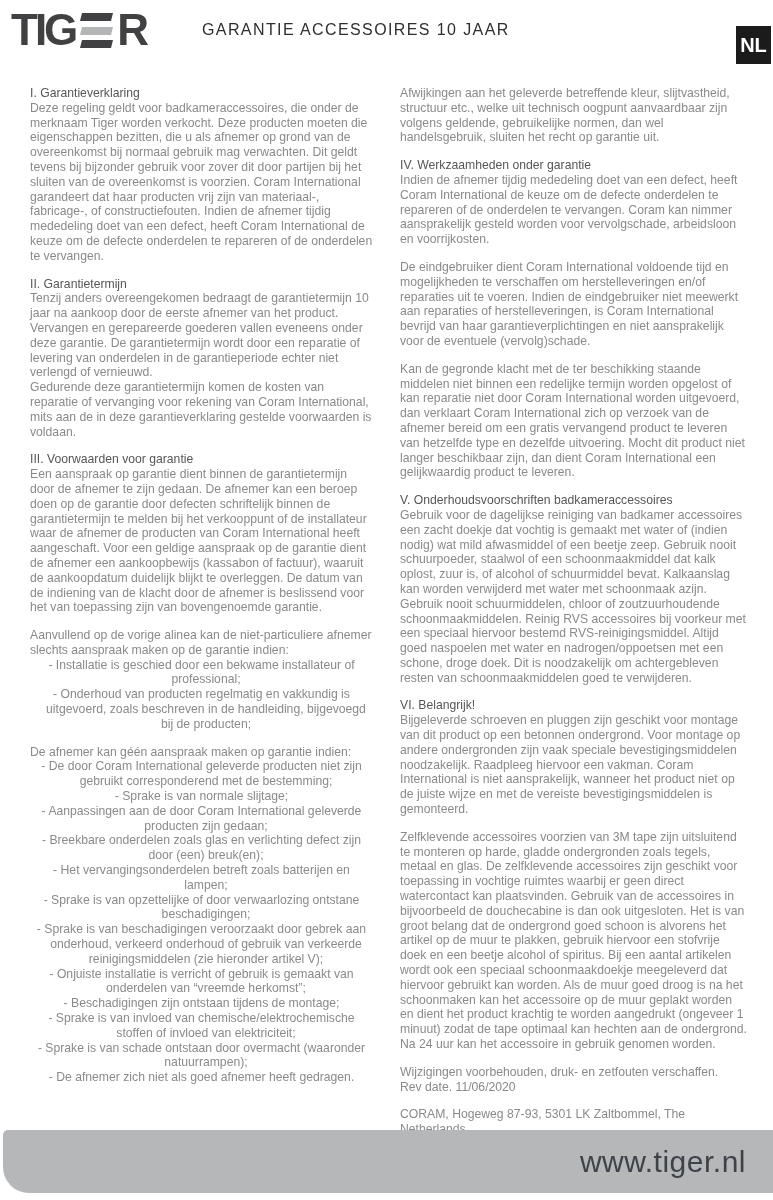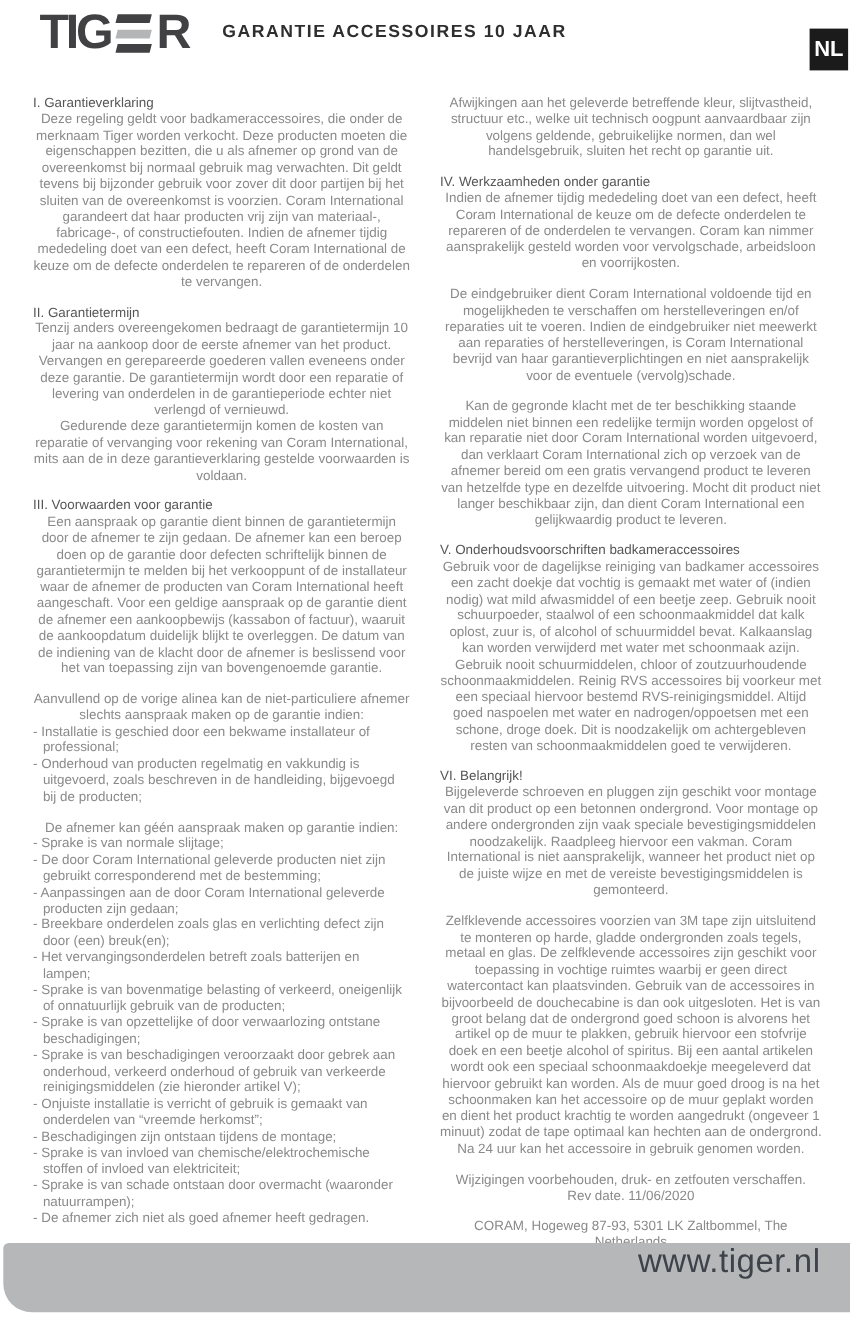--- a/index.html
+++ b/index.html
@@ -1,44 +1,44 @@
 <!DOCTYPE html>
 <html><head>
 <meta charset="utf-8">
 <style>
   html,body{margin:0;padding:0;background:#ffffff;}
   .page{position:relative;width:773px;height:1200px;background:#ffffff;overflow:hidden;
         font-family:"Liberation Sans",sans-serif;}
 
   
-  .logo{position:absolute;left:36px;top:9px;display:flex;align-items:stretch;height:42px;}
+  .logo{position:absolute;left:11px;top:9px;display:flex;align-items:stretch;height:42px;}
   .lg-txt{font-weight:bold;font-size:44px;line-height:42px;letter-spacing:-3px;color:#414042;}
   .lg-e{display:flex;flex-direction:column;justify-content:space-between;width:31px;margin:4px 5px 3px 6px;}
   .lg-e i{display:block;height:8px;transform:skewX(-14deg);background:#414042;}
   .lg-e i.mid{background:#b3b5b7;}
-  .doc-title{position:absolute;left:202px;top:21px;font-weight:bold;font-size:16px;
+  .doc-title{position:absolute;left:202px;top:21px;font-weight:normal;font-size:16px;
              letter-spacing:1.4px;color:#2e2e2e;text-align:center;}
   .lang-badge{position:absolute;right:2px;top:10px;width:35px;height:38px;background:#1b1b1b;
               color:#ffffff;font-weight:bold;font-size:20px;display:flex;align-items:center;
               justify-content:center;letter-spacing:0;margin-top:16px;}
 
   
   .col{position:absolute;top:86px;font-size:12.2px;line-height:14.8px;color:#8a8a8a;}
   .col-left{left:30px;width:343px;}
   .col-right{left:400px;width:347px;}
   .heading{font-weight:normal;color:#565656;}
-  .para{margin:0;text-align:center;}
+  .para{margin:0;}
   .gap{margin-top:13px;}
-  ul.bullets{margin:0;padding:0;list-style:none;}
+  ul.bullets{margin:0;padding:0;list-style:none;text-align:center;}
   ul.bullets li{padding-left:9px;text-indent:-9px;}
   ul.bullets li::before{content:"- ";}
 
   
   .bottom-bar{position:absolute;left:3px;right:0;bottom:7px;height:63px;background:#b5b7b9;
-              border-radius:5px 0 0 26px;display:flex;justify-content:flex-end;
+              border-radius:5px 0 0 26px;display:flex;align-items:center;justify-content:flex-end;
               padding-right:27px;box-sizing:border-box;}
   .site-url{font-size:30px;color:#3d4349;letter-spacing:0.5px;}
 </style>
 </head>
 <body>
 
 <div class="page">
 
   <div class="logo">
     <span class="lg-txt">TIG</span>
@@ -63,26 +63,25 @@
       <div class="para">Gedurende deze garantietermijn komen de kosten van reparatie of vervanging voor rekening van Coram International, mits aan de in deze garantieverklaring gestelde voorwaarden is voldaan.</div>
       <div class="heading gap">III. Voorwaarden voor garantie</div>
       <div class="para">Een aanspraak op garantie dient binnen de garantietermijn door de afnemer te zijn gedaan. De afnemer kan een beroep doen op de garantie door defecten schriftelijk binnen de garantietermijn te melden bij het verkooppunt of de installateur waar de afnemer de producten van Coram International heeft aangeschaft. Voor een geldige aanspraak op de garantie dient de afnemer een aankoopbewijs (kassabon of factuur), waaruit de aankoopdatum duidelijk blijkt te overleggen. De datum van de indiening van de klacht door de afnemer is beslissend voor het van toepassing zijn van bovengenoemde garantie.</div>
       <div class="para gap">Aanvullend op de vorige alinea kan de niet-particuliere afnemer slechts aanspraak maken op de garantie indien:</div>
       <ul class="bullets">
         <li>Installatie is geschied door een bekwame installateur of professional;</li>
         <li>Onderhoud van producten regelmatig en vakkundig is uitgevoerd, zoals beschreven in de handleiding, bijgevoegd bij de producten;</li>
       </ul>
       <div class="para gap">De afnemer kan géén aanspraak maken op garantie indien:</div>
       <ul class="bullets">
+        <li>De door Coram International geleverde producten niet zijn gebruikt corresponderend met de bestemming;</li>
         <li>Sprake is van normale slijtage;</li>
-        <li>De door Coram International geleverde producten niet zijn gebruikt corresponderend met de bestemming;</li>
         <li>Aanpassingen aan de door Coram International geleverde producten zijn gedaan;</li>
         <li>Breekbare onderdelen zoals glas en verlichting defect zijn door (een) breuk(en);</li>
         <li>Het vervangingsonderdelen betreft zoals batterijen en lampen;</li>
-        <li>Sprake is van bovenmatige belasting of verkeerd, oneigenlijk of onnatuurlijk gebruik van de producten;</li>
         <li>Sprake is van opzettelijke of door verwaarlozing ontstane beschadigingen;</li>
         <li>Sprake is van beschadigingen veroorzaakt door gebrek aan onderhoud, verkeerd onderhoud of gebruik van verkeerde reinigingsmiddelen (zie hieronder artikel V);</li>
         <li>Onjuiste installatie is verricht of gebruik is gemaakt van onderdelen van “vreemde herkomst”;</li>
         <li>Beschadigingen zijn ontstaan tijdens de montage;</li>
         <li>Sprake is van invloed van chemische/elektrochemische stoffen of invloed van elektriciteit;</li>
         <li>Sprake is van schade ontstaan door overmacht (waaronder natuurrampen);</li>
         <li>De afnemer zich niet als goed afnemer heeft gedragen.</li>
       </ul>
     </div>
   <div class="col col-right">

